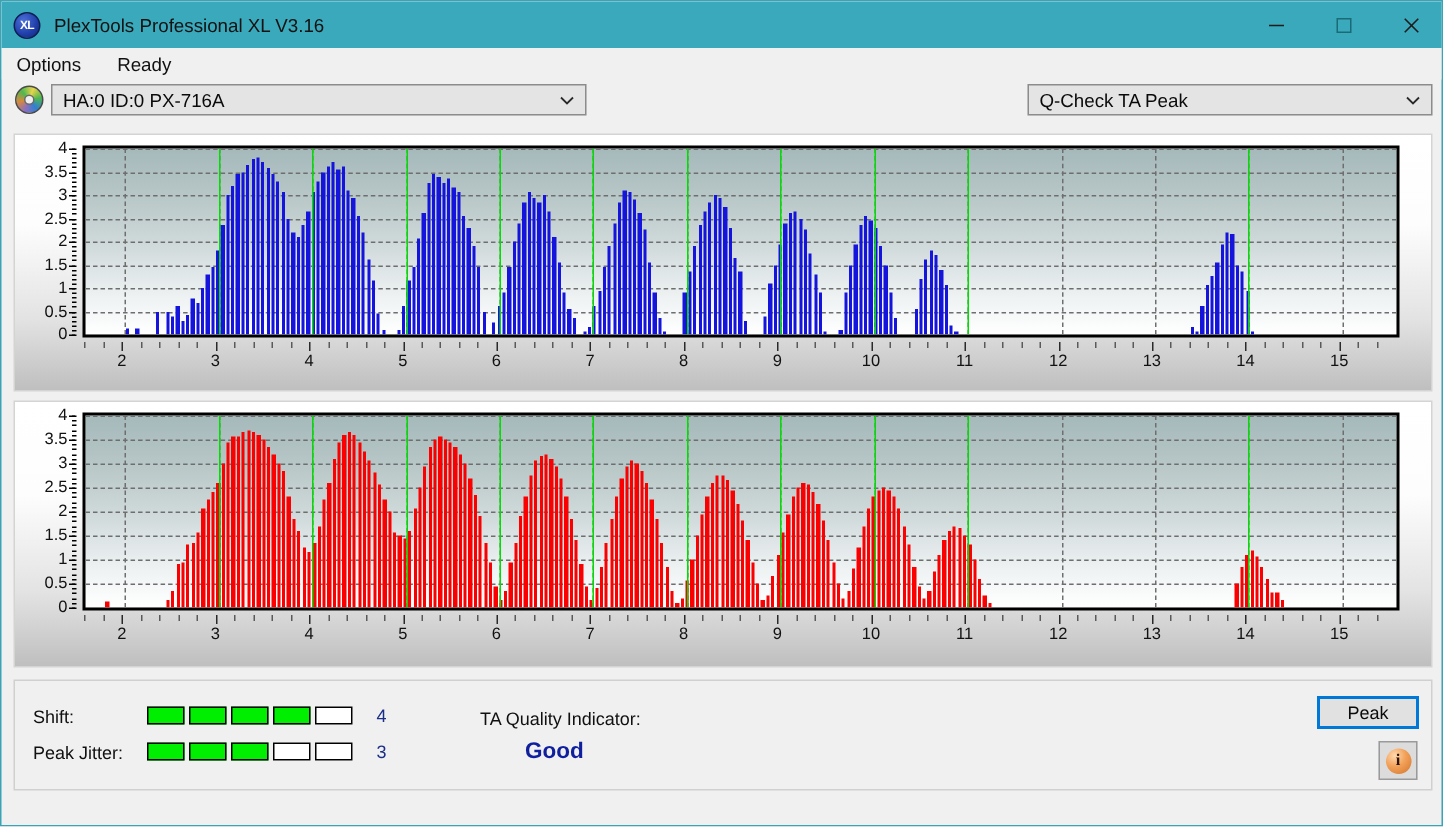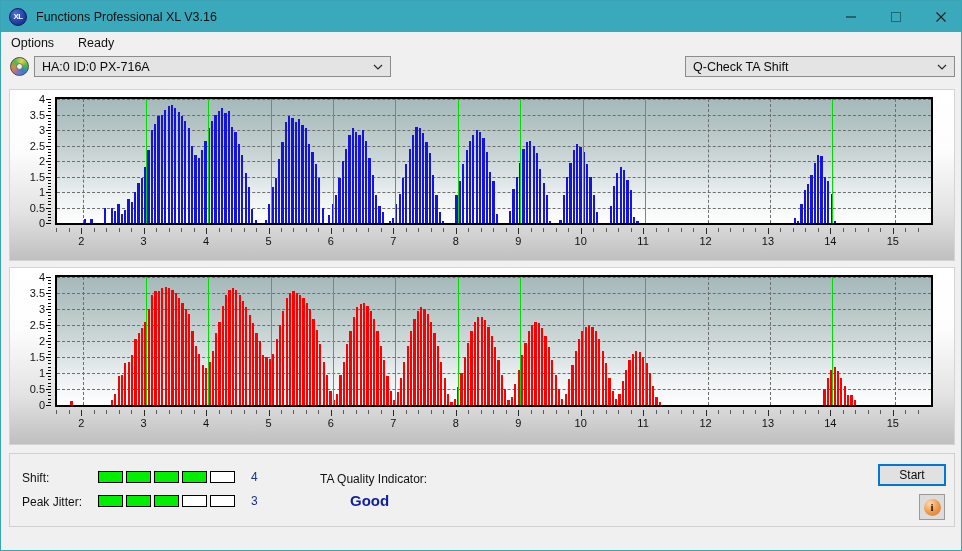--- a/index.html
+++ b/index.html
@@ -336,21 +336,21 @@
     color: #dd0000;
   }
 </style>
 </head>
 <body>
 
 <div id="app">
 
   <div class="titlebar">
     <div class="app-icon">XL</div>
-    <div class="title-text">Functions Professional XL V3.16</div>
+    <div class="title-text">PlexTools Professional XL V3.16</div>
     <div class="win-buttons">
       <div class="win-btn">
         <svg width="12" height="12" viewBox="0 0 12 12">
           <line x1="1" y1="6" x2="11" y2="6" stroke="#1b1b1b" stroke-width="1"></line>
         </svg>
       </div>
       <div class="win-btn">
         <svg width="12" height="12" viewBox="0 0 12 12">
           <rect x="1.5" y="1.5" width="9" height="9" fill="none" stroke="#1b6b77" stroke-width="1"></rect>
         </svg>
@@ -376,21 +376,21 @@
       <span>HA:0 ID:0  PX-716A</span>
       <span class="chev">
         <svg width="10" height="6" viewBox="0 0 10 6">
             <polyline points="1,1 5,5 9,1" fill="none" stroke="#2a2a2a" stroke-width="1.2"></polyline>
           </svg>
       </span>
     </div>
 
 
     <div class="combo" id="combo-test">
-      <span>Q-Check TA Shift</span>
+      <span>Q-Check TA Peak</span>
       <span class="chev">
         <svg width="10" height="6" viewBox="0 0 10 6">
             <polyline points="1,1 5,5 9,1" fill="none" stroke="#2a2a2a" stroke-width="1.2"></polyline>
           </svg>
       </span>
     </div>
   </div>
 
   <div class="chart-panel" id="panel-1">
     <div class="ylabels" id="ylabels-1" style="top: 7px; height: 128px;">
@@ -1123,20 +1123,20 @@
         <div class="seg on"></div>
         <div class="seg on"></div>
         <div class="seg"></div>
         <div class="seg"></div>
       </div>
     <div class="meter-value" style="left:241px; top:40px;">3</div>
 
     <div class="tqi-label">TA Quality Indicator:</div>
     <div class="tqi-value">Good</div>
 
-    <div class="start-btn">Start</div>
+    <div class="start-btn">Peak</div>
     <div class="info-btn">
       <span class="info-ball">i</span>
     </div>
   </div>
 
 
 </div>
 
 </body></html>

